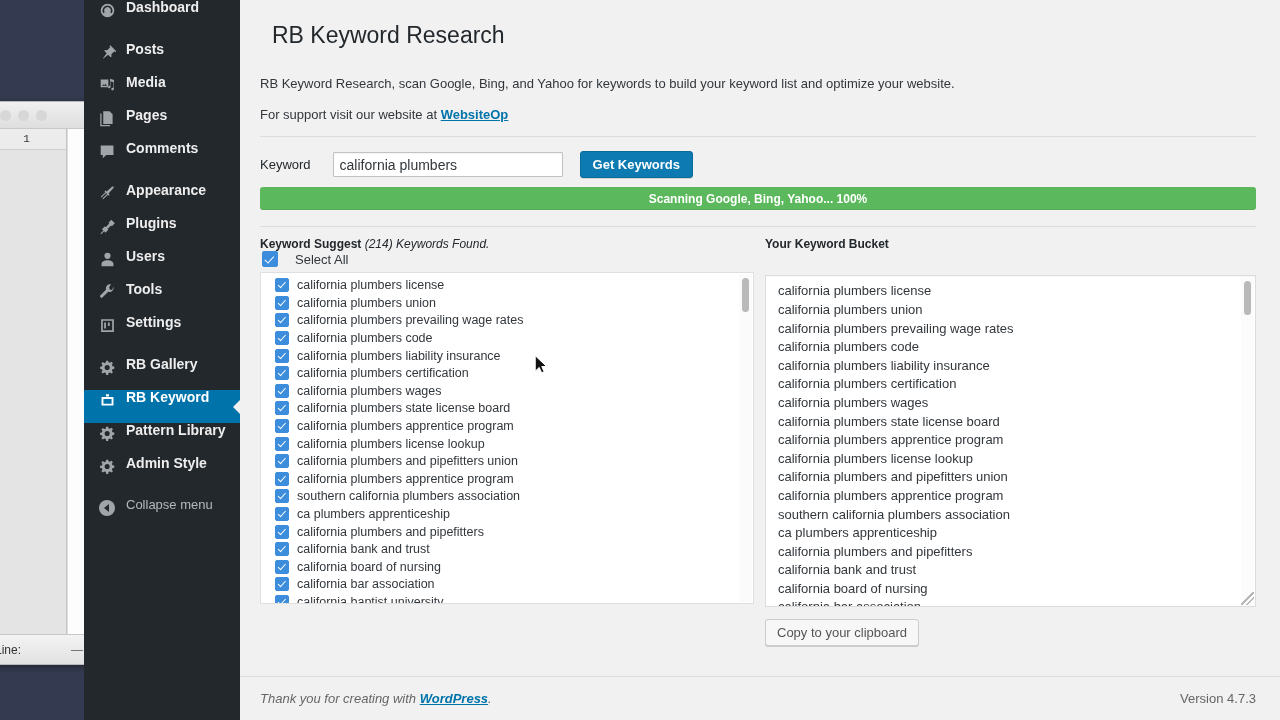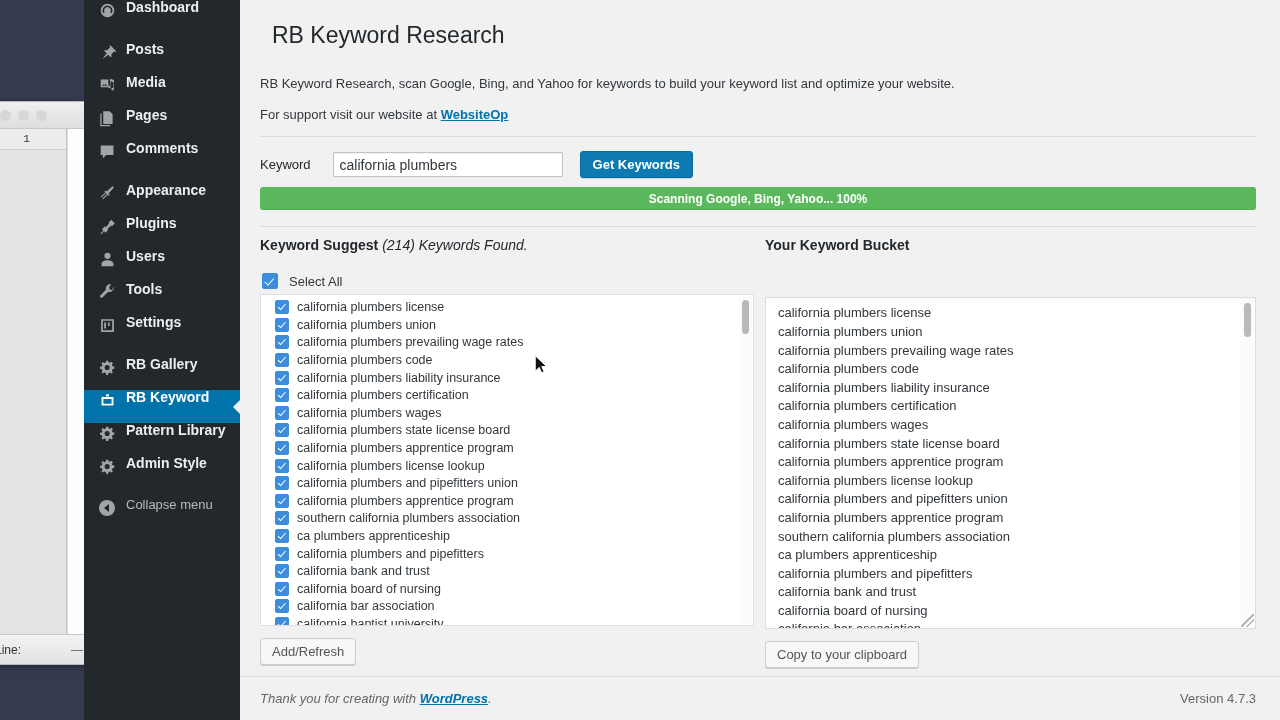--- a/index.html
+++ b/index.html
@@ -159,27 +159,26 @@
     display: flex; align-items: center; justify-content: center;
     margin-bottom: 16px;
     box-shadow: inset 0 -1px 0 rgba(0,0,0,.06);
   }
 
   
   .cols { display: flex; }
   .col-left { width: 494px; flex: 0 0 494px; }
   .col-right { flex: 1 1 auto; padding-left: 11px; }
   .col-head {
-    font-size: 14px; font-weight: 700; color: #23282d;
-    margin-bottom: 20px;
+    font-size: 12px; font-weight: 700; color: #23282d;
   }
   .col-head em { font-weight: 400; font-style: italic; }
 
   .selectall-row {
-    display: flex; align-items: center; gap: 11px;
+    display: flex; align-items: center; gap: 17px;
     font-size: 13px; color: #32373c; margin-bottom: 5px; padding-left: 2px;
   }
 
   .listbox {
     position: relative;
     height: 330px;
     background: #fff;
     border: 1px solid #dfdfdf;
     overflow: hidden;
   }
@@ -543,23 +542,20 @@
                 <div class="kw-row">
                   <span class="cbx"></span>
                   <span>california baptist university</span>
                 </div>
               </div>
             <div class="sbar">
               <div class="sbar-thumb"></div>
             </div>
           </div>
 
-          <div class="btn-row-left">
-            <button class="btn-secondary">Add/Refresh</button>
-          </div>
         </div>
 
         <div class="col-right">
           <div class="col-head">Your Keyword Bucket</div>
           <div style="height:24px"></div>
 
           <div class="bucket">
             <div class="bucket-inner" id="bucket-list">
                 <div class="b-row">california plumbers license</div>
                 <div class="b-row">california plumbers union</div>

